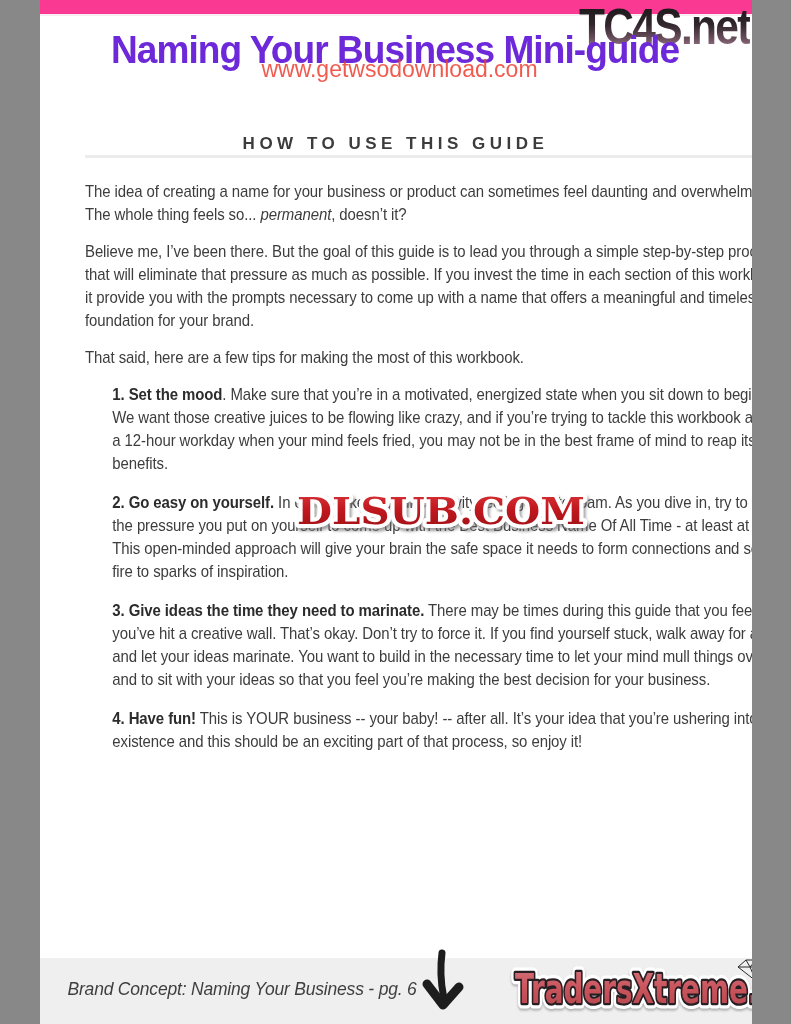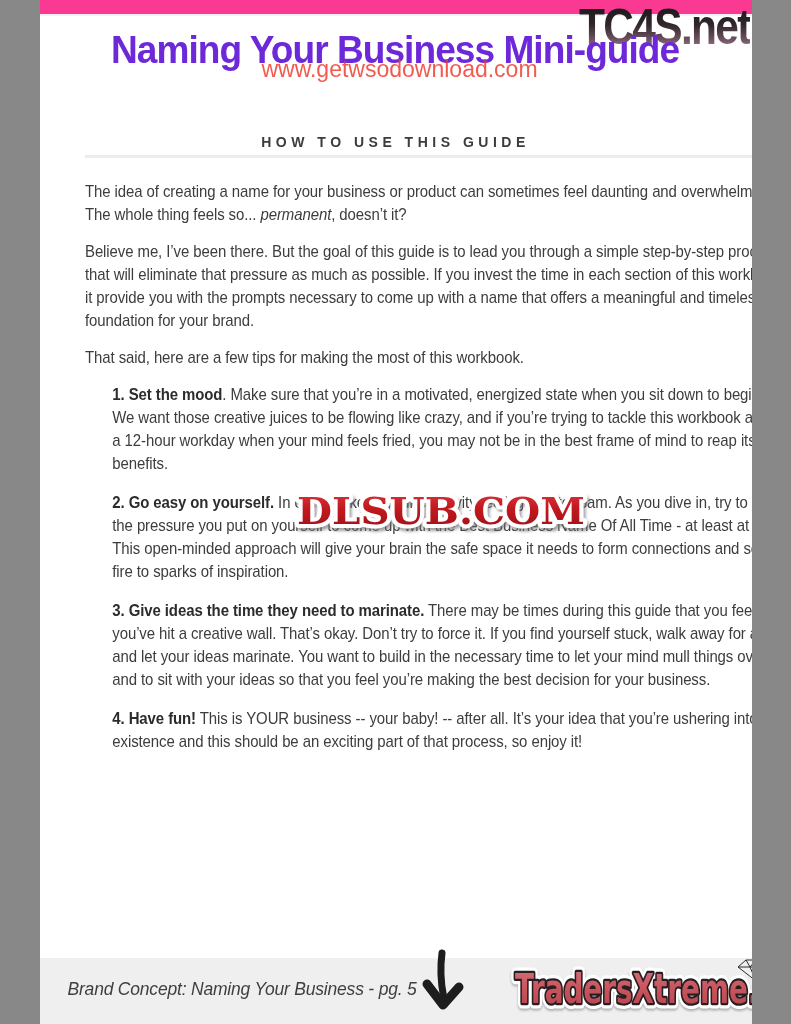--- a/index.html
+++ b/index.html
@@ -28,21 +28,21 @@
   }
   .title-inner{display:inline-block;transform:scaleX(.95);transform-origin:center;}
   .wm-url{
     position:absolute;top:58px;left:8px;right:0;text-align:center;
     font-size:23px;color:rgba(239,62,48,.85);letter-spacing:0;line-height:1;
   }
 
   
   .section-heading{
     position:absolute;top:134px;left:0;right:0;text-align:center;
-    font-size:14px;font-weight:bold;letter-spacing:4.5px;color:#3c3c3c;
+    font-size:17px;font-weight:bold;letter-spacing:4.5px;color:#3c3c3c;
   }
   .divider{position:absolute;top:155px;left:45px;width:701px;height:3px;background:#ececec;}
 
   
   .content{
     position:absolute;top:180px;left:45px;width:797px;
     transform:scaleX(.88);transform-origin:top left;
     font-size:17px;line-height:23px;color:#3d3d3d;letter-spacing:-.1px;
   }
   .content p{margin:0 0 14px 0;}
@@ -109,21 +109,21 @@
         <stop offset="0.45" stop-color="#c2191f"></stop>
         <stop offset="1" stop-color="#9a1015"></stop>
       </linearGradient>
     </defs>
     <g style="filter:drop-shadow(2px 3px 1.5px rgba(110,110,110,.65));">
       <text x="151" y="41" text-anchor="middle" textLength="288" lengthAdjust="spacingAndGlyphs" font-family="DejaVu Serif, serif" font-size="38" font-weight="bold" paint-order="stroke" stroke="#ffffff" stroke-width="8" stroke-linejoin="round" fill="url(#dlgrad)">DLSUB.COM</text>
     </g>
   </svg>
 
   <div class="footer-bar"></div>
-  <div class="footer-text">Brand Concept: Naming Your Business - pg. 5</div>
+  <div class="footer-text">Brand Concept: Naming Your Business - pg. 6</div>
 
   <svg class="arrow-svg" width="55" height="70" viewBox="0 0 55 70">
     <path d="M27,10 C25,25 25.5,38 28.5,53" fill="none" stroke="#1d1d1d" stroke-width="7" stroke-linecap="round"></path>
     <path d="M12,41 L28,62 L44,44" fill="none" stroke="#1d1d1d" stroke-width="9" stroke-linecap="round" stroke-linejoin="round"></path>
   </svg>
 
   <svg class="logo-gem" width="48" height="24" viewBox="0 0 48 24">
     <g fill="none" stroke="#2a2a2a" stroke-width="1">
       <polygon points="6,8 14,1 36,1 44,8 24,22"></polygon>
       <polyline points="6,8 44,8"></polyline>

